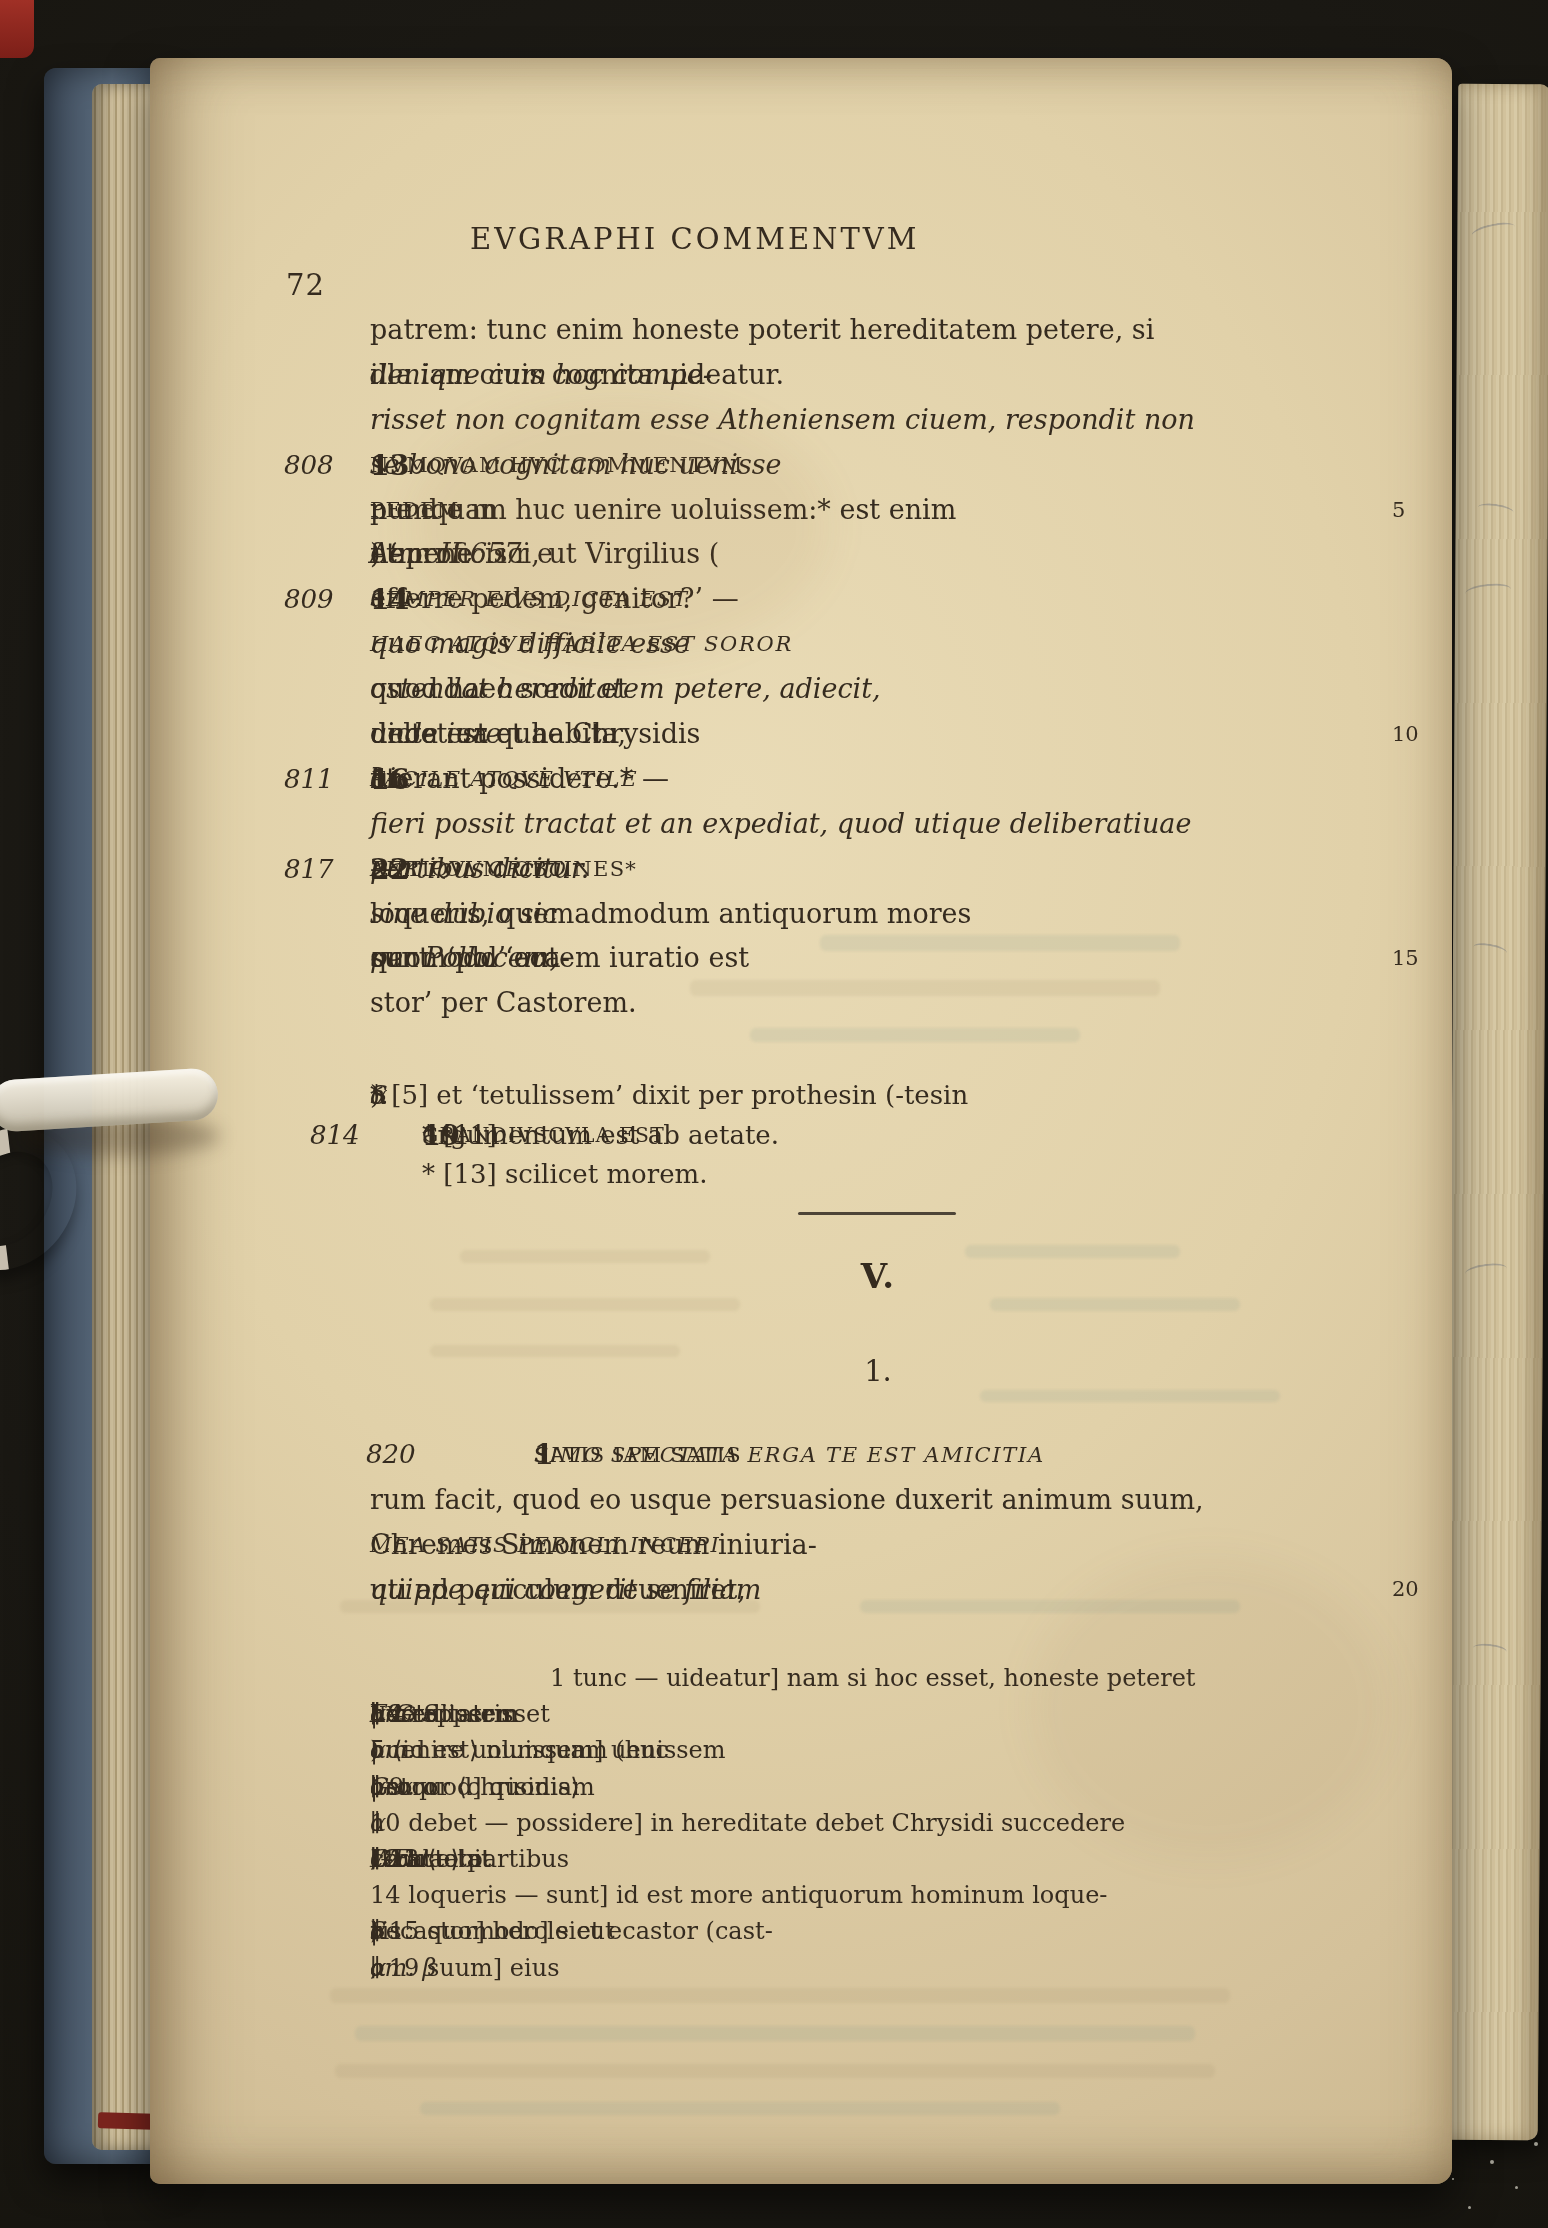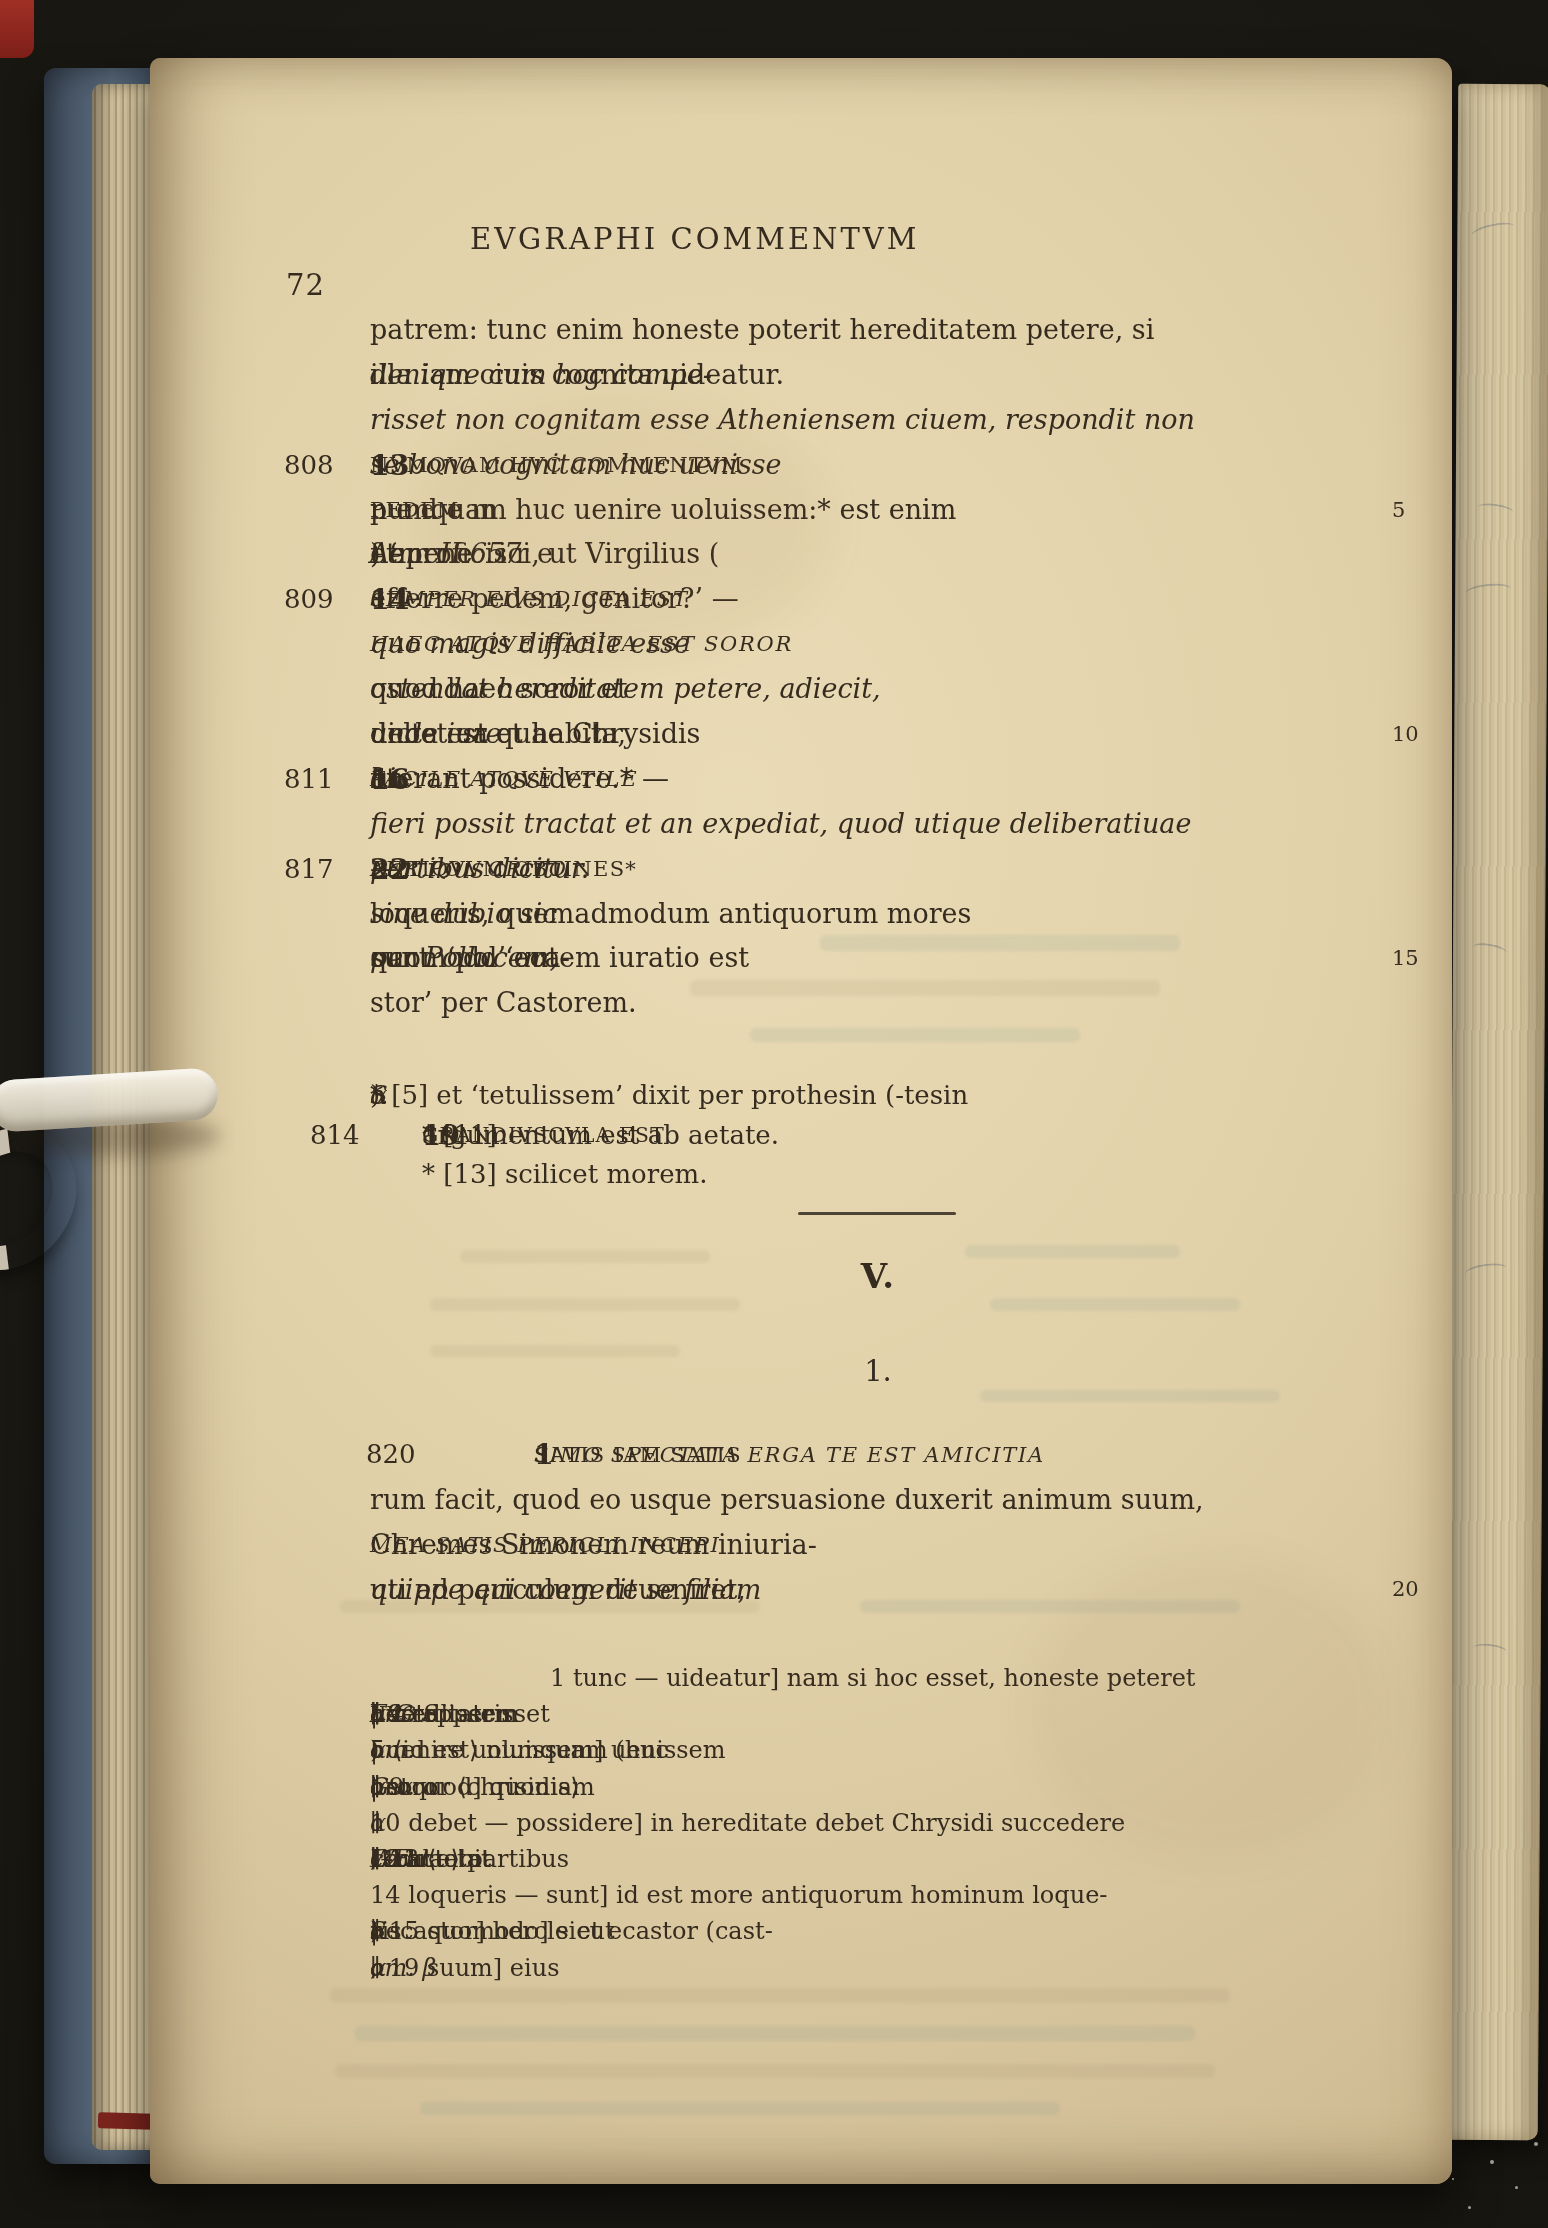--- a/index.html
+++ b/index.html
@@ -55,21 +55,21 @@
          height:var(--lh);line-height:var(--lh);
          text-align:justify;text-align-last:justify;}
   .tline.nojust{text-align-last:left;}
   .s-r{font-style:normal;}
   .s-i{font-style:italic;}
   .s-b{font-weight:700;font-size:1.05em;}
   .s-sc{font-size:.78em;letter-spacing:.06em;}
   .s-isc{font-style:italic;font-size:.78em;letter-spacing:.08em;}
   .s-sp{letter-spacing:.32em;}
   .mnum{position:absolute;top:0;line-height:inherit;}
-  .mnum.ml{left:-86px;width:80px;text-align:center;font-size:26px;}
+  .mnum.ml{left:-86px;width:80px;text-align:center;font-style:italic;font-size:26px;}
   .mnum.mr{right:-62px;width:56px;text-align:left;font-size:21px;}
 
   
   .clip{left:-10px;top:1068px;width:260px;height:210px;z-index:6;}
   .clip-shadow{left:30px;top:48px;width:200px;height:40px;border-radius:50%;
         background:rgba(40,28,12,.30);filter:blur(9px);}
   .clip-arm{left:0;top:6px;width:228px;height:52px;border-radius:28px;
         background:linear-gradient(180deg,rgba(248,243,230,.97),rgba(206,198,178,.92));
         transform:rotate(-3.5deg);
         box-shadow:inset 0 -7px 10px rgba(120,110,88,.45), inset 0 4px 6px rgba(255,255,255,.6);}

